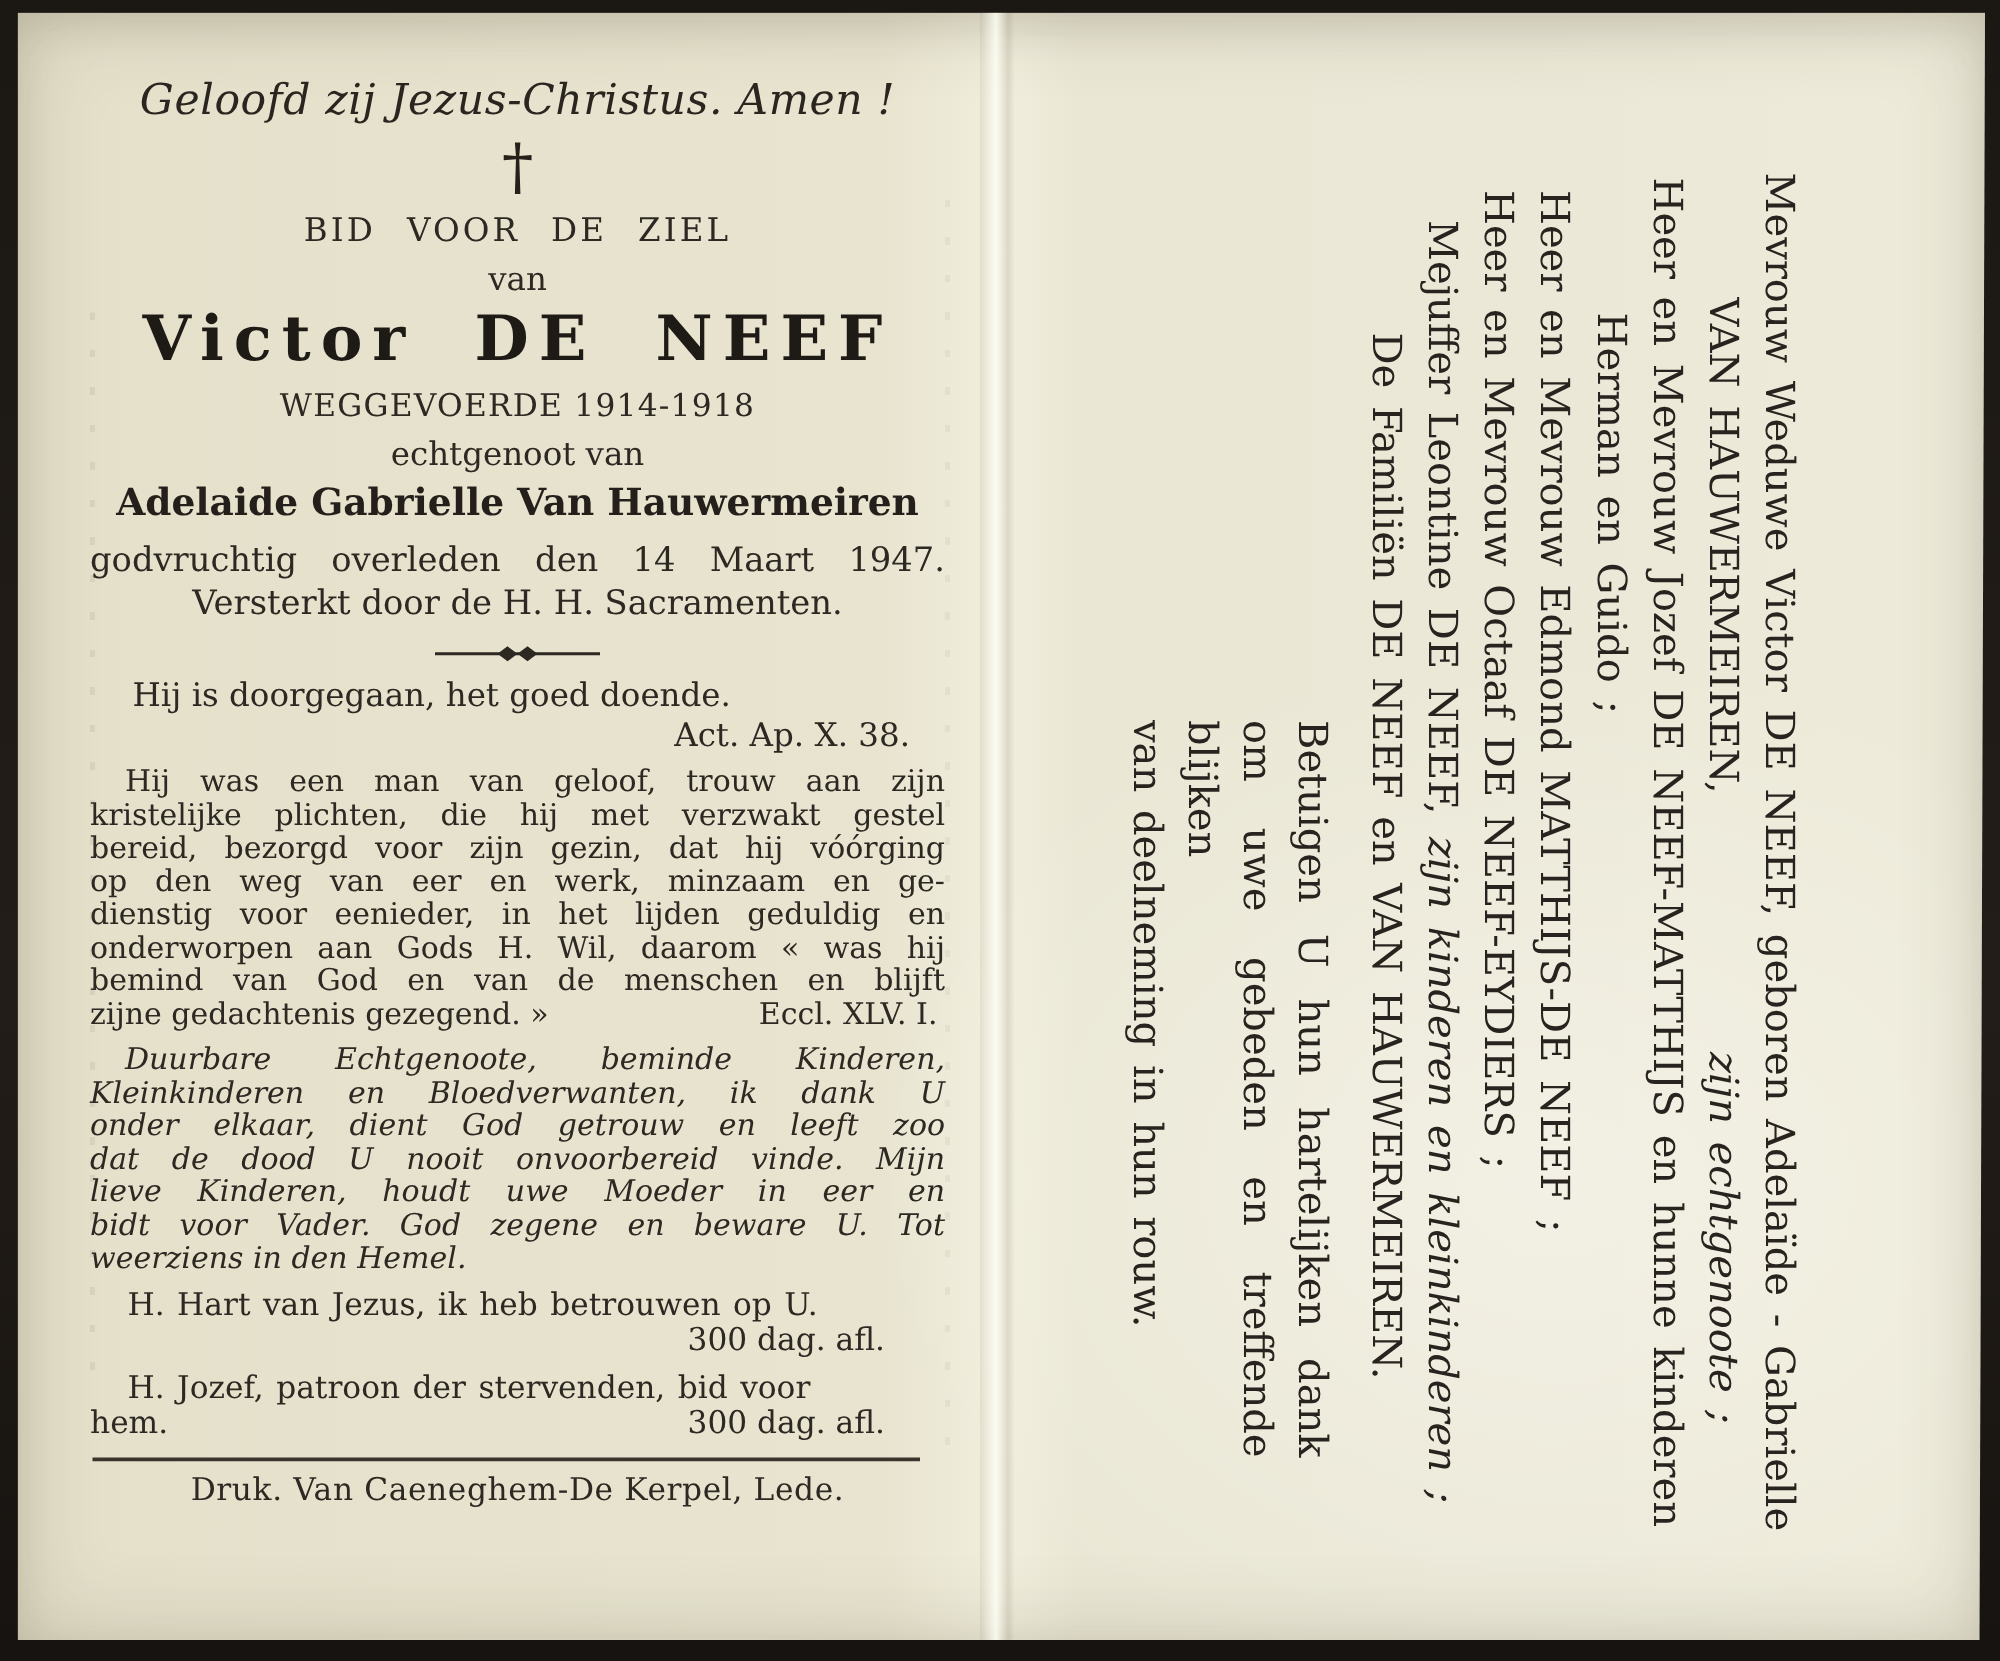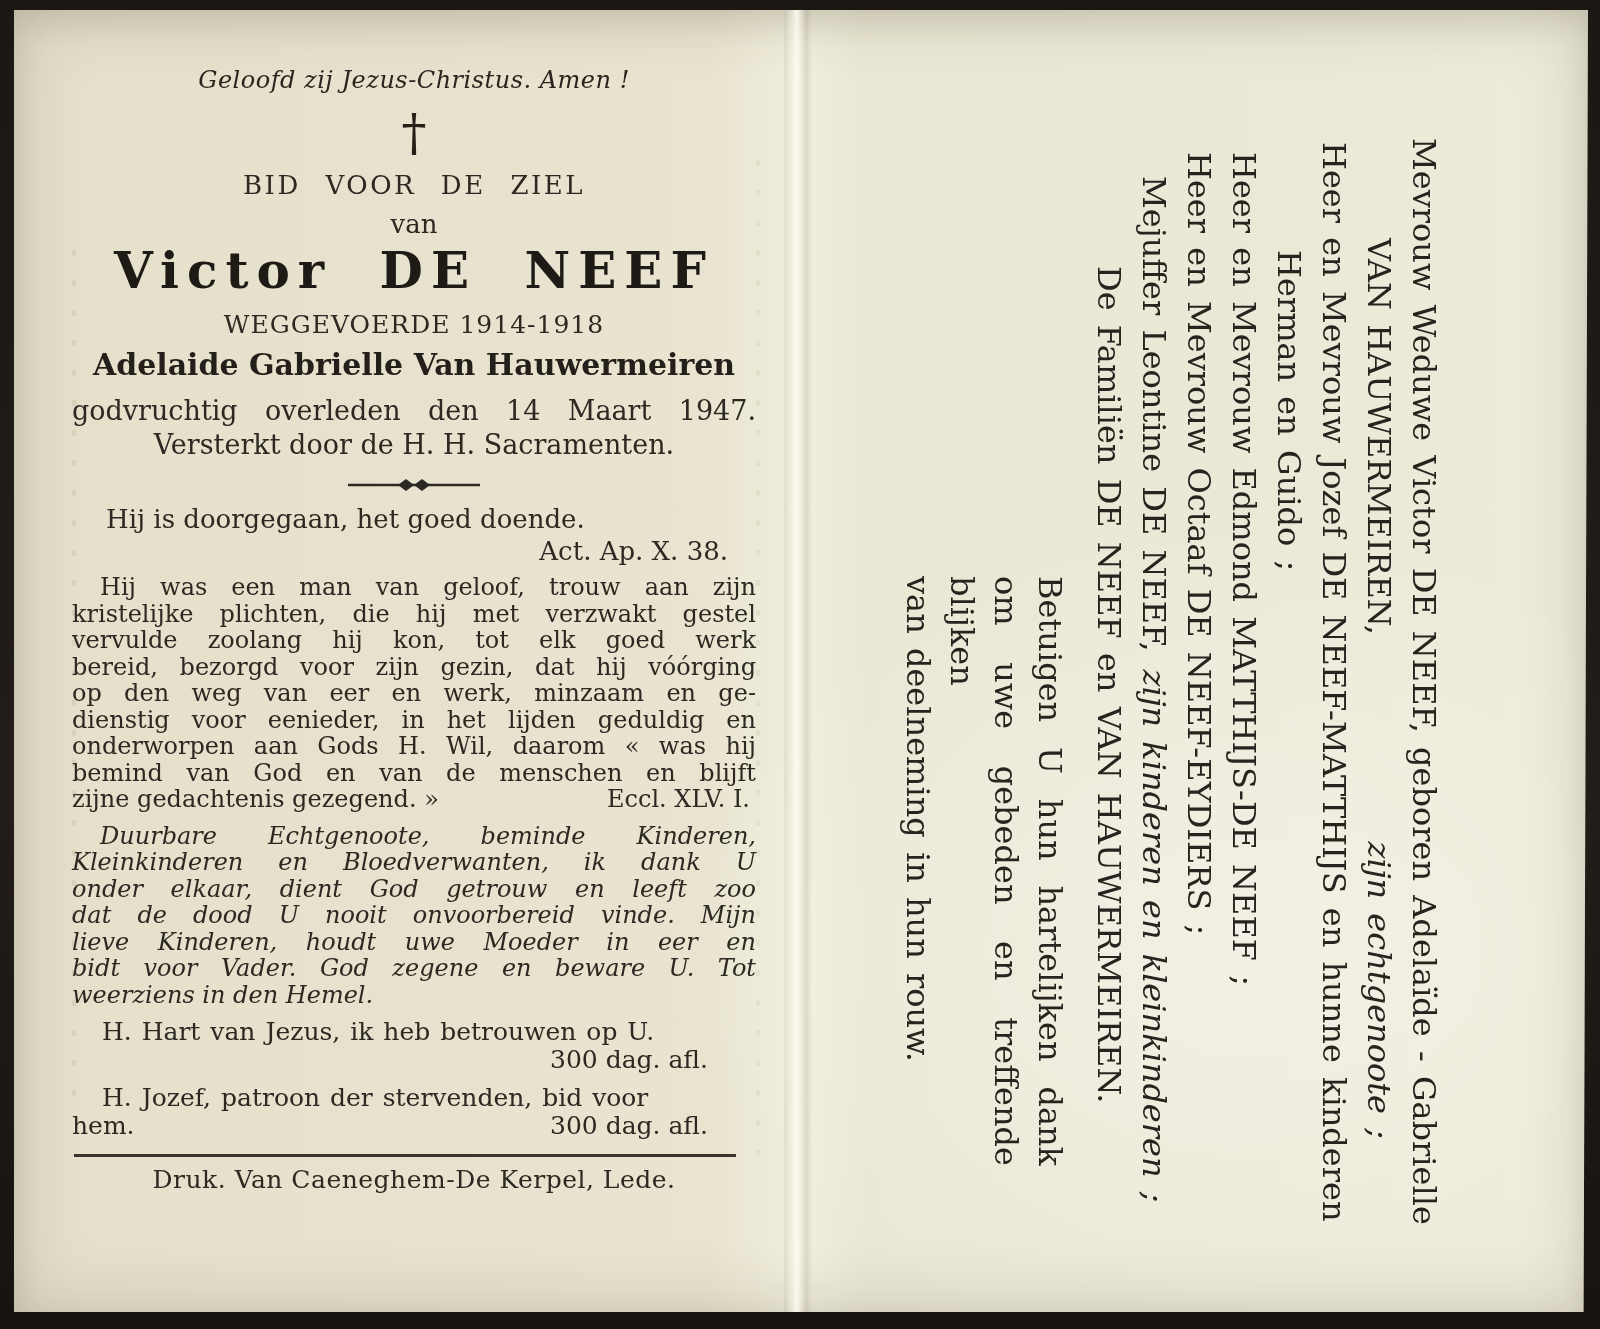--- a/index.html
+++ b/index.html
@@ -26,21 +26,21 @@
   }
   .ghost.g1{left:58px;top:240px;height:870px;}
   .ghost.g2{left:742px;top:150px;height:1000px;opacity:.35;}
 
   
   .pl{
     position:absolute;left:0;top:0;width:786px;height:100%;
     padding:48px 44px 0 58px;box-sizing:border-box;color:#2d2822;
   }
   .c{text-align:center;}
-  .blessing{font-style:italic;font-size:24px;line-height:44px;letter-spacing:.5px;color:#2a251f;}
+  .blessing{font-style:italic;font-size:34px;line-height:44px;letter-spacing:.5px;color:#2a251f;}
   .cross{font-size:50px;line-height:50px;margin-top:6px;color:#262019;}
   .bid{margin-top:10px;font-size:26px;line-height:34px;letter-spacing:2.5px;word-spacing:14px;}
   .van{margin-top:6px;font-size:26px;line-height:32px;}
   .dname{margin-top:2px;font-size:50px;line-height:58px;font-weight:bold;letter-spacing:8px;word-spacing:22px;color:#1e1a15;}
   .deported{margin-top:8px;font-size:25px;line-height:34px;letter-spacing:1px;}
   .spof{margin-top:6px;font-size:26px;line-height:32px;}
   .spouse{margin-top:4px;font-size:30px;line-height:38px;font-weight:bold;color:#241f1a;}
   .vitals{margin-top:10px;font-size:27px;line-height:34px;}
   .jl{text-align:justify;text-align-last:justify;}
   .orn{display:block;margin:16px auto 0;}
@@ -83,40 +83,40 @@
 <div class="scan">
   <div class="paper">
 
     <div class="pl">
       <div class="blessing c">Geloofd zij Jezus-Christus. Amen !</div>
       <div class="cross c">†</div>
       <div class="bid c">BID VOOR DE ZIEL</div>
       <div class="van c">van</div>
       <div class="dname c">Victor DE NEEF</div>
       <div class="deported c">WEGGEVOERDE 1914-1918</div>
+      <div class="spof c">echtgenoot van</div>
       <div class="spouse c">Adelaide Gabrielle Van Hauwermeiren</div>
 
       <div class="vitals">
         <div class="jl">godvruchtig overleden den 14 Maart 1947.</div>
         <div class="c">Versterkt door de H. H. Sacramenten.</div>
       </div>
 
       <svg class="orn" width="132" height="14" viewBox="0 0 132 14">
         <line x1="0" y1="7" x2="132" y2="7" stroke="#2d2822" stroke-width="2.4"></line>
         <polygon points="58,1 66,7 58,13 50,7" fill="#2d2822"></polygon>
         <polygon points="74,1 82,7 74,13 66,7" fill="#2d2822"></polygon>
       </svg>
 
       <div class="quote">Hij is doorgegaan, het goed doende.</div>
       <div class="qref">Act. Ap. X. 38.</div>
 
       <div class="para">
         <div class="ln first">Hij was een man van geloof, trouw aan zijn</div>
         <div class="ln">kristelijke plichten, die hij met verzwakt gestel</div>
-        <div class="ln">vervulde zoolang hij kon, tot elk goed werk</div>
         <div class="ln">bereid, bezorgd voor zijn gezin, dat hij vóórging</div>
         <div class="ln">op den weg van eer en werk, minzaam en ge-</div>
         <div class="ln">dienstig voor eenieder, in het lijden geduldig en</div>
         <div class="ln">onderworpen aan Gods H. Wil, daarom « was hij</div>
         <div class="ln">bemind van God en van de menschen en blijft</div>
         <div class="lastline">
           <span>zijne gedachtenis gezegend. »</span>
           <span>Eccl. XLV. I.</span>
         </div>
       </div>

